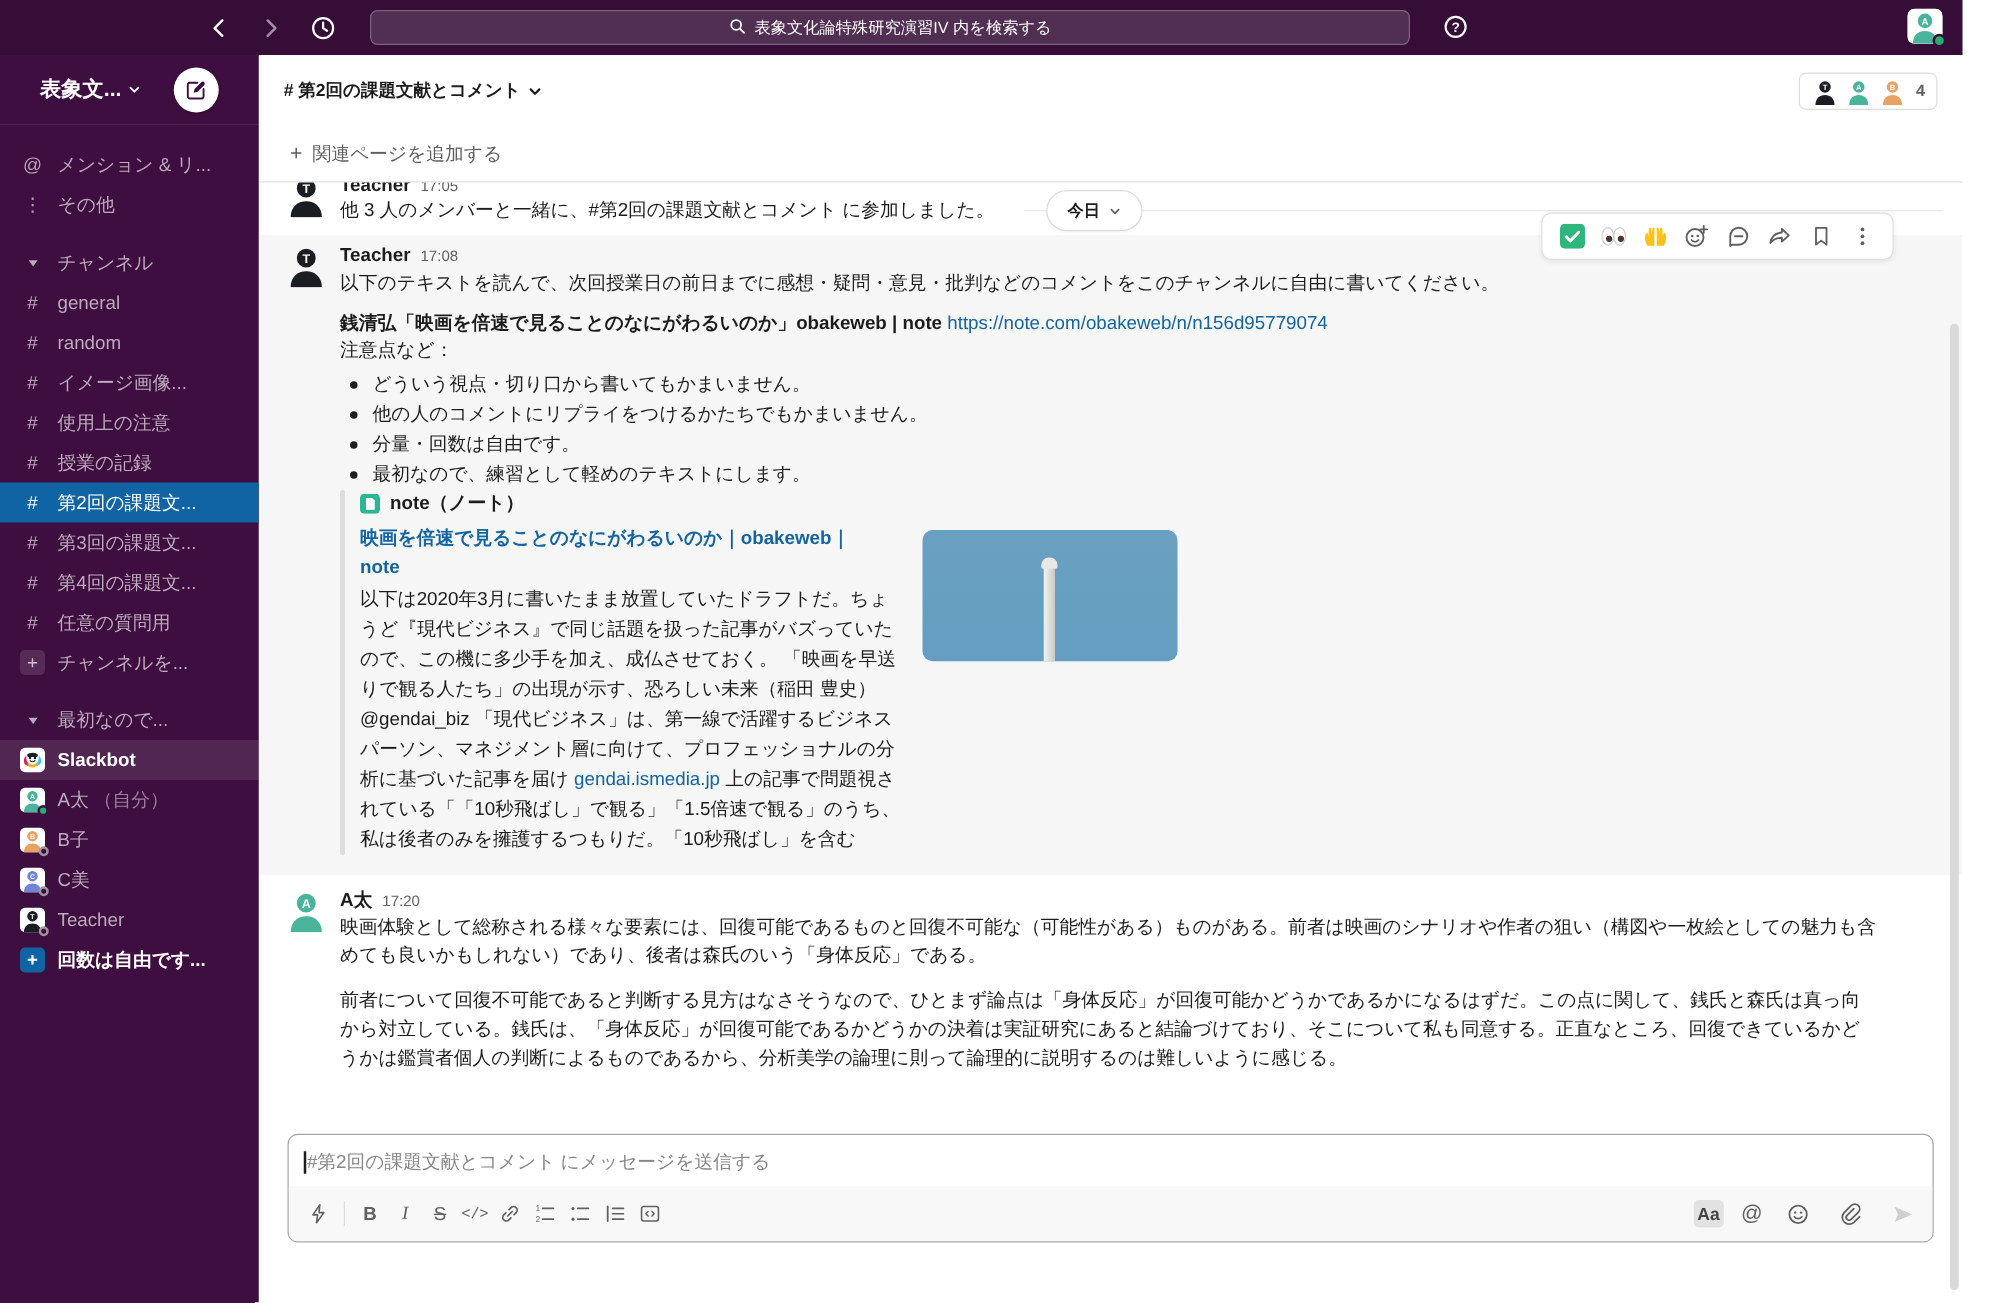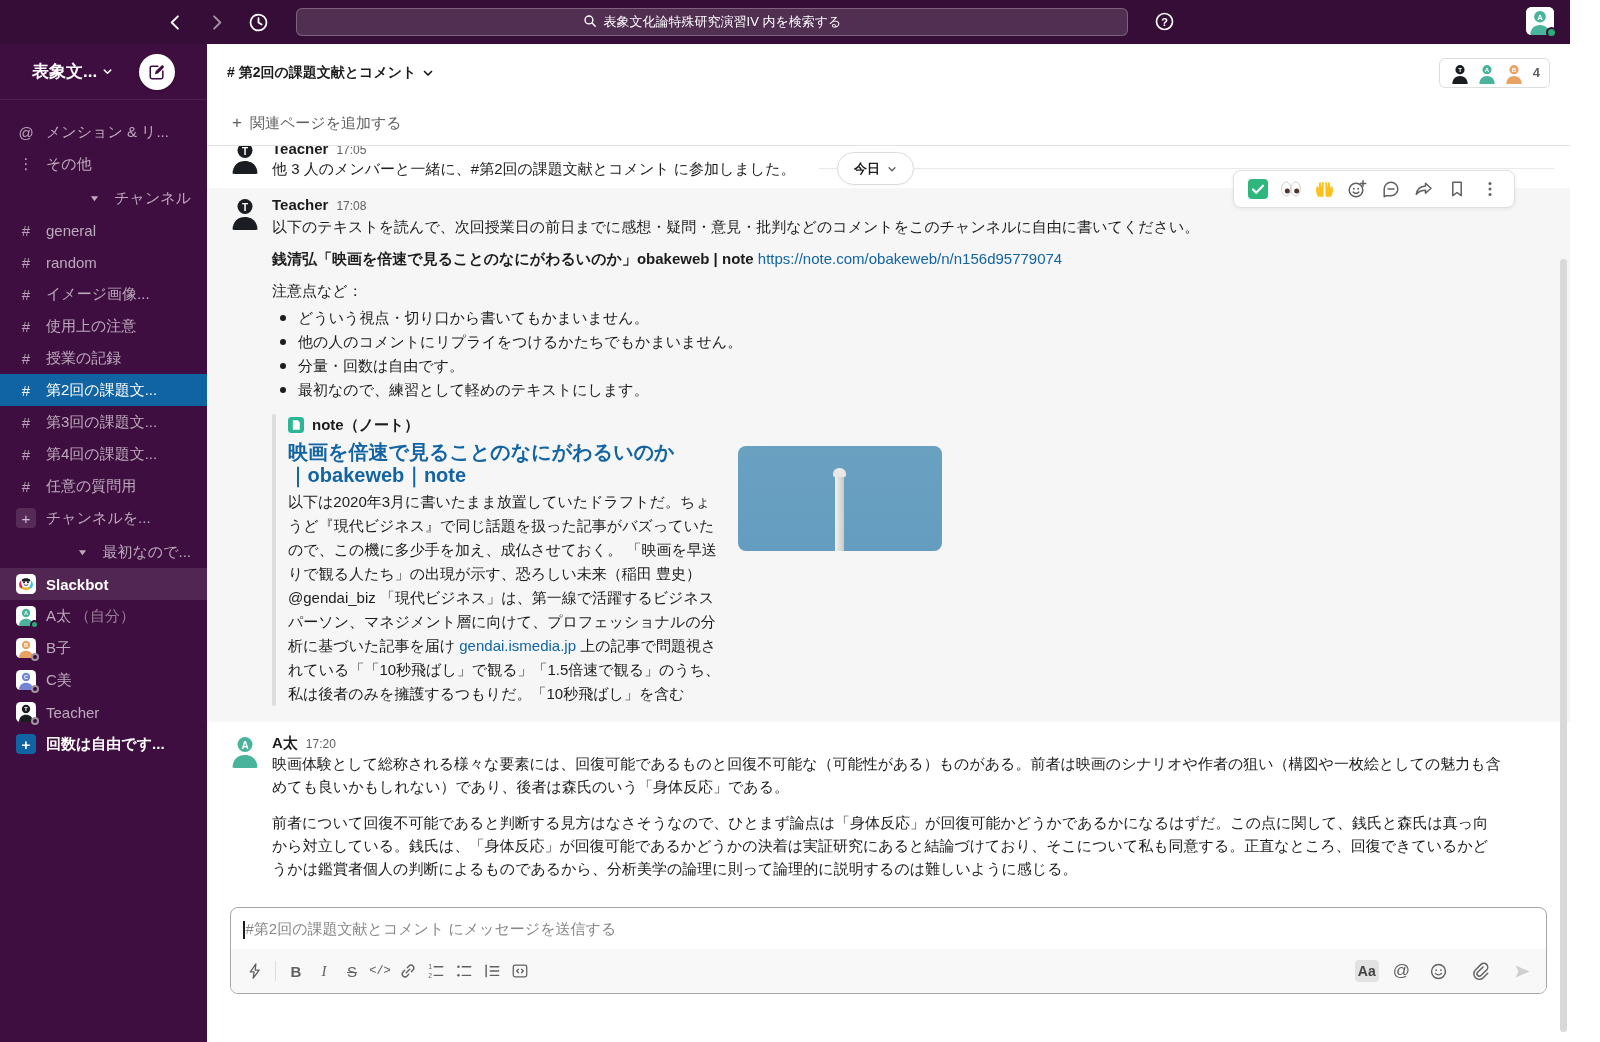--- a/index.html
+++ b/index.html
@@ -23,21 +23,21 @@
   
   .sidebar { position:absolute; top:44px; left:0; width:207px; bottom:0; background:#3f0e40; color:#bcabbc; overflow:hidden; z-index:20; }
   .ws-header { height:56px; display:flex; align-items:center; justify-content:space-between; padding:0 32px;
                border-bottom:1px solid rgba(255,255,255,.08); }
   .ws-name { display:flex; align-items:center; gap:5px; color:#fff; font-size:17px; font-weight:700; cursor:pointer; }
   .compose-btn { width:36px; height:36px; border-radius:50%; background:#fff; display:flex; align-items:center; justify-content:center;
                  box-shadow:0 1px 3px rgba(0,0,0,.3); cursor:pointer; }
   .side-nav { margin-top:16px; }
   .side-row { height:32px; display:flex; align-items:center; padding:0 16px 0 16px; font-size:15px; cursor:pointer; white-space:nowrap; }
   .side-row .ico { width:20px; text-align:center; margin-right:10px; flex:none; font-size:15px; opacity:.95; }
-  .side-section { height:32px; margin-top:2px; display:flex; align-items:center; padding:0 16px; font-size:15px; cursor:pointer;justify-content:flex-end; }
+  .side-section { height:32px; margin-top:14px; display:flex; align-items:center; padding:0 16px; font-size:15px; cursor:pointer; }
   .side-section .tri { width:20px; margin-right:10px; display:flex; justify-content:center; }
   .side-row.selected { background:#1164a3; color:#fff; }
   .side-row.bold-white { color:#fff; font-weight:700; }
   .side-row.hovered { background:rgba(255,255,255,.1); }
   .dm-avatar { position:relative; width:20px; height:20px; margin-right:10px; flex:none; }
   .dm-avatar svg { display:block; }
   .presence { position:absolute; right:-3px; bottom:-3px; width:9px; height:9px; border-radius:50%; }
   .presence.online { background:#2bac76; border:2.5px solid #3f0e40; }
   .presence.offline { background:#3f0e40; border:2px solid #a194a1; width:8px; height:8px; }
   .plus-box { width:20px; height:20px; border-radius:4px; background:rgba(255,255,255,.12); color:#cfc3cf;
@@ -76,30 +76,30 @@
   .time { font-size:12px; color:#616061; cursor:pointer; }
   .msg-join { margin-top:-14px; }
   .msg-teacher { background:#f6f6f6; padding-bottom:16px; padding-right:60px; }
   .msg-atai { padding-top:10px; padding-right:68px; }
   .msg-atai p { margin-bottom:13px; line-height:23px; }
   .msg-atai p:last-child { margin-bottom:0; }
 
   .line-intro { margin-top:2px; }
   .citation { margin-top:10px; font-weight:800; }
   .blue-link { color:#1264a3; font-weight:400; text-decoration:none; cursor:pointer; }
-  .notes-label { margin-top:10px; }
+  .notes-label { }
   .bullets { list-style:none; margin-top:4px; }
   .bullets li { position:relative; padding-left:26px; line-height:24px; }
   .bullets li::before { content:""; position:absolute; left:8px; top:9px; width:6px; height:6px; border-radius:50%; background:#1d1c1d; }
 
-  .preview { display:flex; margin-top:12px; }
+  .preview { display:flex; }
   .preview-bar { width:4px; border-radius:4px; background:#ddd; margin-right:12px; flex:none; cursor:pointer; }
   .preview-content { width:438px; flex:none; }
   .preview-site { display:flex; align-items:center; gap:8px; font-weight:800; font-size:15px; height:22px; }
-  .preview-title { max-width:404px; color:#1264a3; font-weight:800; font-size:20px; line-height:23px; margin-top:5px; cursor:pointer; }
+  .preview-title { max-width:404px; color:#1264a3; font-weight:800; font-size:15px; line-height:23px; margin-top:5px; cursor:pointer; }
   .preview-body { margin-top:3px; line-height:24px; }
   .preview-thumb { position:relative; width:204px; height:105px; border-radius:8px; overflow:hidden; flex:none; margin-left:12px; margin-top:32px;
                    background:linear-gradient(180deg,#6aa1c1 0%,#649dc0 100%); cursor:pointer; }
   .tower { position:absolute; left:97px; top:28px; bottom:0; width:9px; background:linear-gradient(90deg,#f2f2f0,#c9c9c5); }
   .tower-cap { position:absolute; left:95px; top:22px; width:13px; height:9px; border-radius:6px 6px 2px 2px; background:#e8e9e6; }
 
   .scroll-thumb { position:absolute; right:3px; top:215px; bottom:10px; width:7px; border-radius:4px; background:#d9d9d9; z-index:15; cursor:grab; }
 
   
   .composer { flex:none; margin:0 23px 48px; border:1px solid #a6a6a6; border-radius:8px; background:#fff; overflow:hidden; }

